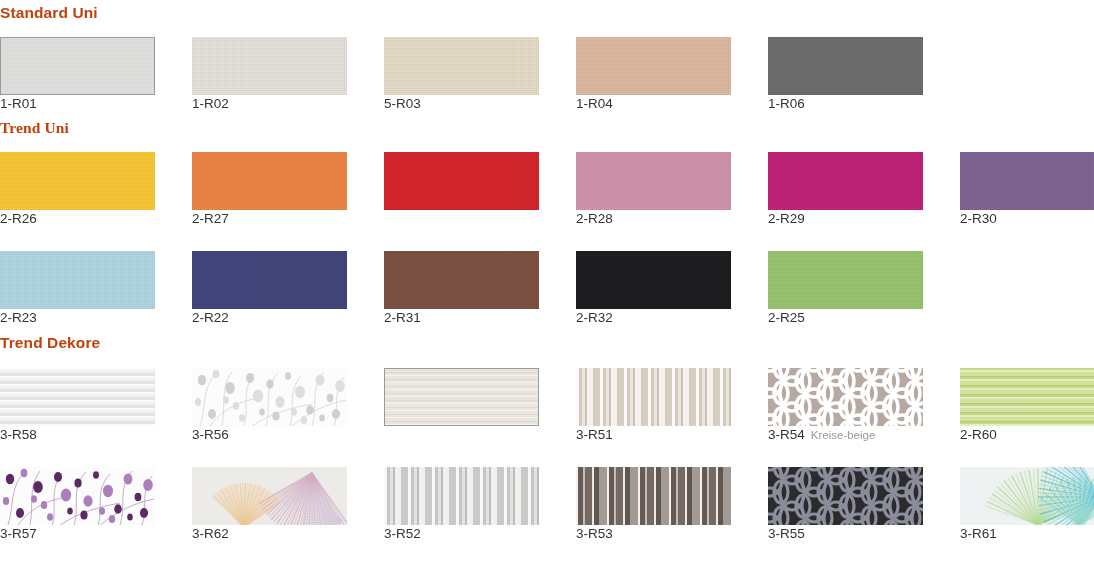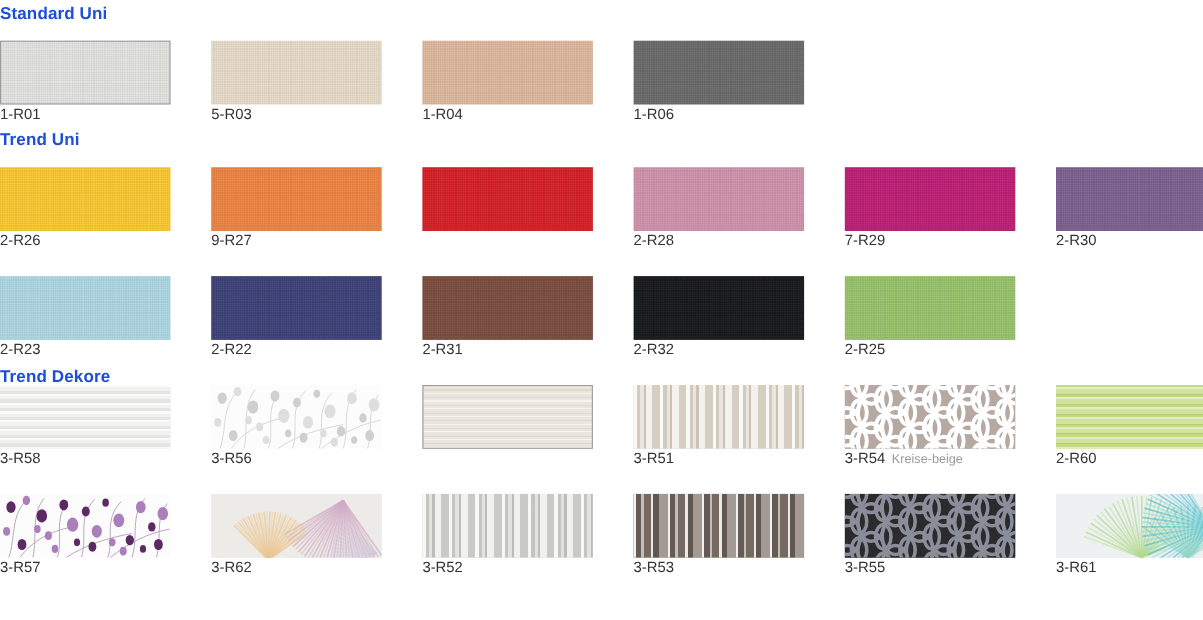--- a/index.html
+++ b/index.html
@@ -12,21 +12,21 @@
     width: 1094px; height: 564px;
     font-family: "Liberation Sans", sans-serif;
     overflow: hidden;
     position: relative;
   }
   .catalog { position: relative; width: 1094px; }
 
   .section-heading {
     font-size: 15.5px;
     font-weight: bold;
-    color: #1d4ed8;
+    color: #c2410c;
     letter-spacing: 0.1px;
     line-height: 1;
     margin: 0;
     padding: 0;
   }
 
   .swatch-row {
     display: grid;
     grid-template-columns: repeat(6, 192px);
     width: 1152px;
@@ -124,70 +124,76 @@
     <div class="section" style="padding-top: 5px;">
       <div class="section-heading" style="margin-bottom: 16px;">Standard Uni</div>
       <div class="swatch-row">
         <div class="swatch-cell">
           <div class="swatch bordered" style="background-color: rgb(226, 226, 225);">
             <div class="tex tex-weave"></div>
           </div>
           <div class="swatch-label"><span>1-R01</span></div>
         </div>
         <div class="swatch-cell">
+          <div class="swatch" style="background-color: rgb(230, 226, 218);">
+            <div class="tex tex-weave"></div>
+          </div>
+          <div class="swatch-label"><span>1-R02</span></div>
+        </div>
+        <div class="swatch-cell">
           <div class="swatch" style="background-color: rgb(231, 220, 200);">
             <div class="tex tex-weave"></div>
           </div>
           <div class="swatch-label"><span>5-R03</span></div>
         </div>
         <div class="swatch-cell">
           <div class="swatch" style="background-color: rgb(221, 185, 158);">
             <div class="tex tex-weave"></div>
           </div>
           <div class="swatch-label"><span>1-R04</span></div>
         </div>
         <div class="swatch-cell">
           <div class="swatch" style="background-color: rgb(107, 107, 107);">
             <div class="tex tex-weave"></div>
           </div>
           <div class="swatch-label"><span>1-R06</span></div>
         </div>
       </div>
     </div>
     <div class="section" style="padding-top: 9px;">
-      <div class="section-heading" style="margin-bottom: 16px;">Trend Uni</div>
+      <div class="section-heading" style="margin-bottom: 16px; font-family: Liberation Serif, serif;">Trend Uni</div>
       <div class="swatch-row">
         <div class="swatch-cell">
           <div class="swatch" style="background-color: rgb(250, 200, 51);">
             <div class="tex tex-weave"></div>
           </div>
           <div class="swatch-label"><span>2-R26</span></div>
         </div>
         <div class="swatch-cell">
           <div class="swatch" style="background-color: rgb(237, 133, 67);">
             <div class="tex tex-weave"></div>
           </div>
-          <div class="swatch-label"><span>9-R27</span></div>
+          <div class="swatch-label"><span>2-R27</span></div>
         </div>
         <div class="swatch-cell">
           <div class="swatch" style="background-color: rgb(213, 33, 40);">
             <div class="tex tex-weave"></div>
           </div>
         </div>
         <div class="swatch-cell">
           <div class="swatch" style="background-color: rgb(207, 147, 171);">
             <div class="tex tex-weave"></div>
           </div>
           <div class="swatch-label"><span>2-R28</span></div>
         </div>
         <div class="swatch-cell">
           <div class="swatch" style="background-color: rgb(191, 32, 118);">
             <div class="tex tex-weave"></div>
           </div>
-          <div class="swatch-label"><span>7-R29</span></div>
+          <div class="swatch-label"><span>2-R29</span></div>
         </div>
         <div class="swatch-cell">
           <div class="swatch" style="background-color: rgb(125, 98, 145);">
             <div class="tex tex-weave"></div>
           </div>
           <div class="swatch-label"><span>2-R30</span></div>
         </div>
       </div>
       <div class="swatch-row" style="margin-top: 24px;">
         <div class="swatch-cell">
@@ -216,21 +222,21 @@
         </div>
         <div class="swatch-cell">
           <div class="swatch" style="background-color: rgb(152, 196, 108);">
             <div class="tex tex-weave"></div>
           </div>
           <div class="swatch-label"><span>2-R25</span></div>
         </div>
       </div>
     </div>
     <div class="section" style="padding-top: 9px;">
-      <div class="section-heading" style="margin-bottom: 0;">Trend Dekore</div>
+      <div class="section-heading" style="margin-bottom: 18px;">Trend Dekore</div>
       <div class="swatch-row">
         <div class="swatch-cell">
           <div class="swatch" style="background-color: rgb(236, 236, 235);">
             <div class="tex tex-hstripe-soft"></div>
           </div>
           <div class="swatch-label"><span>3-R58</span></div>
         </div>
         <div class="swatch-cell">
           <div class="swatch" style="background-color: rgb(252, 252, 252);">
             <svg viewBox="0 0 155 58" preserveAspectRatio="none" class="svg-tex">

